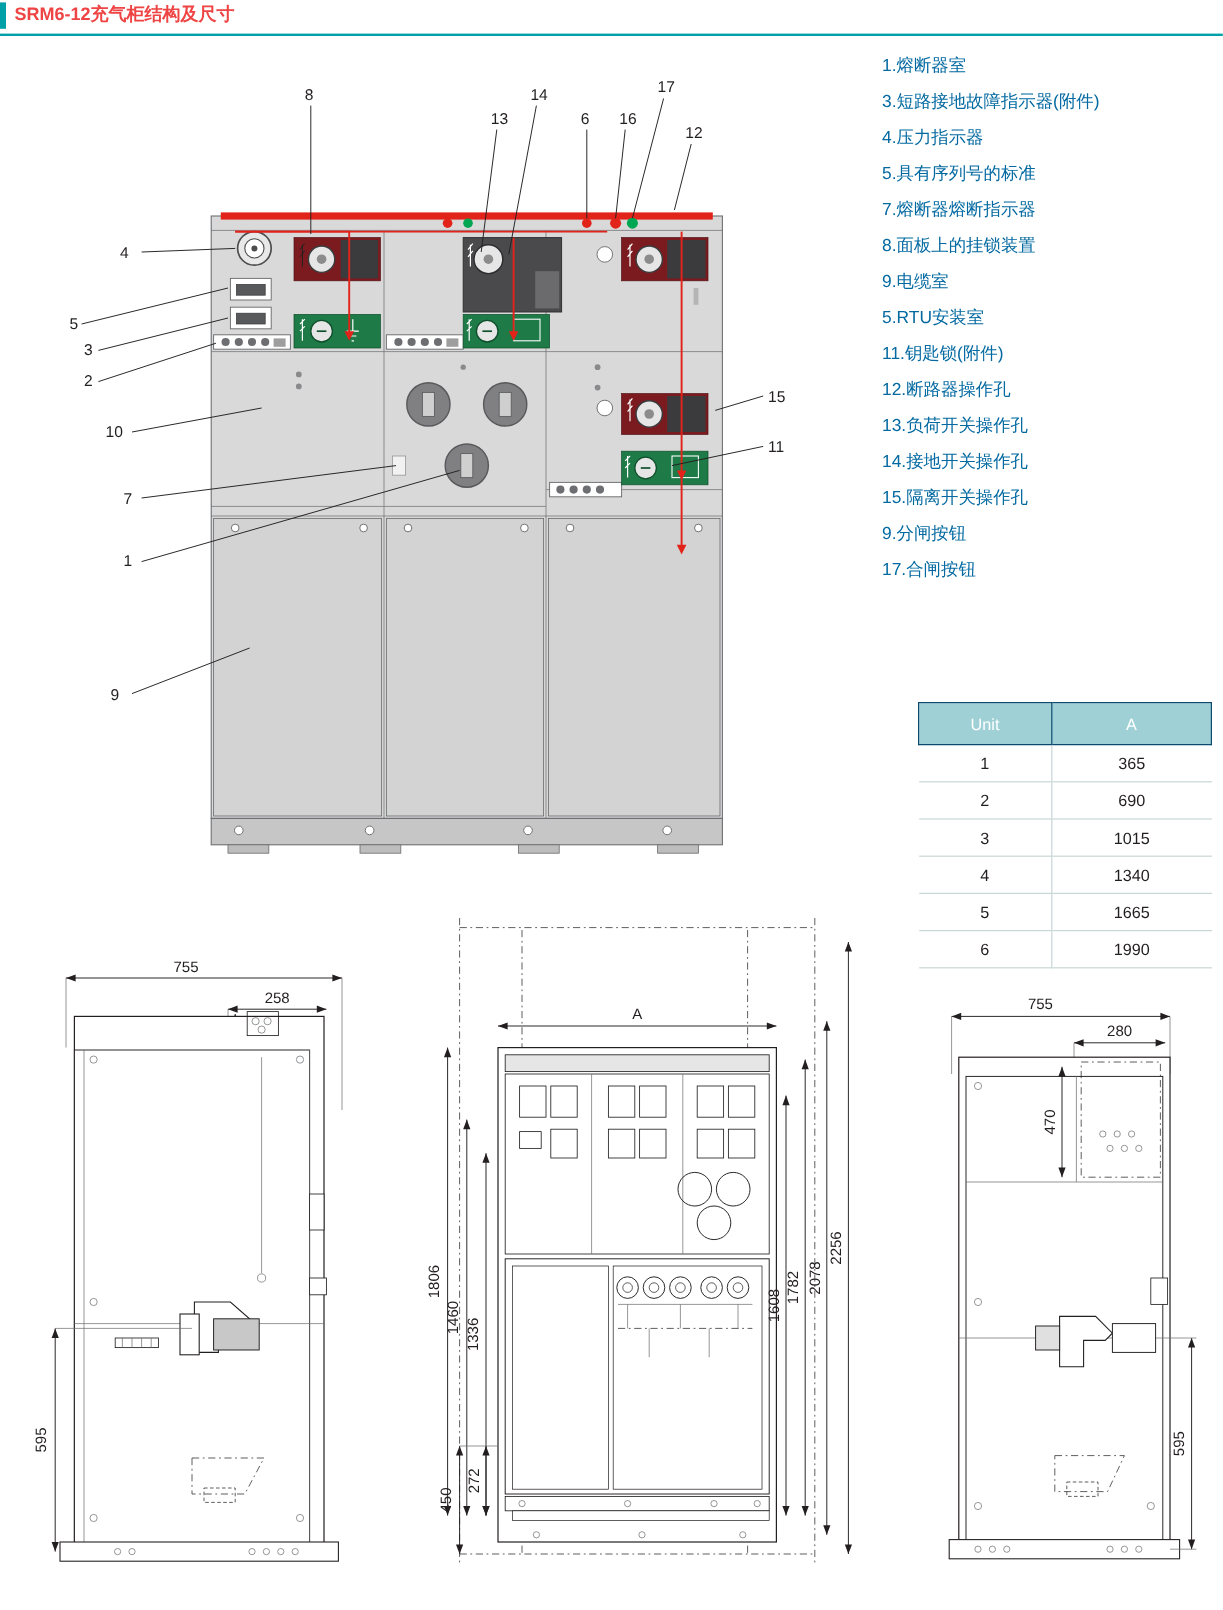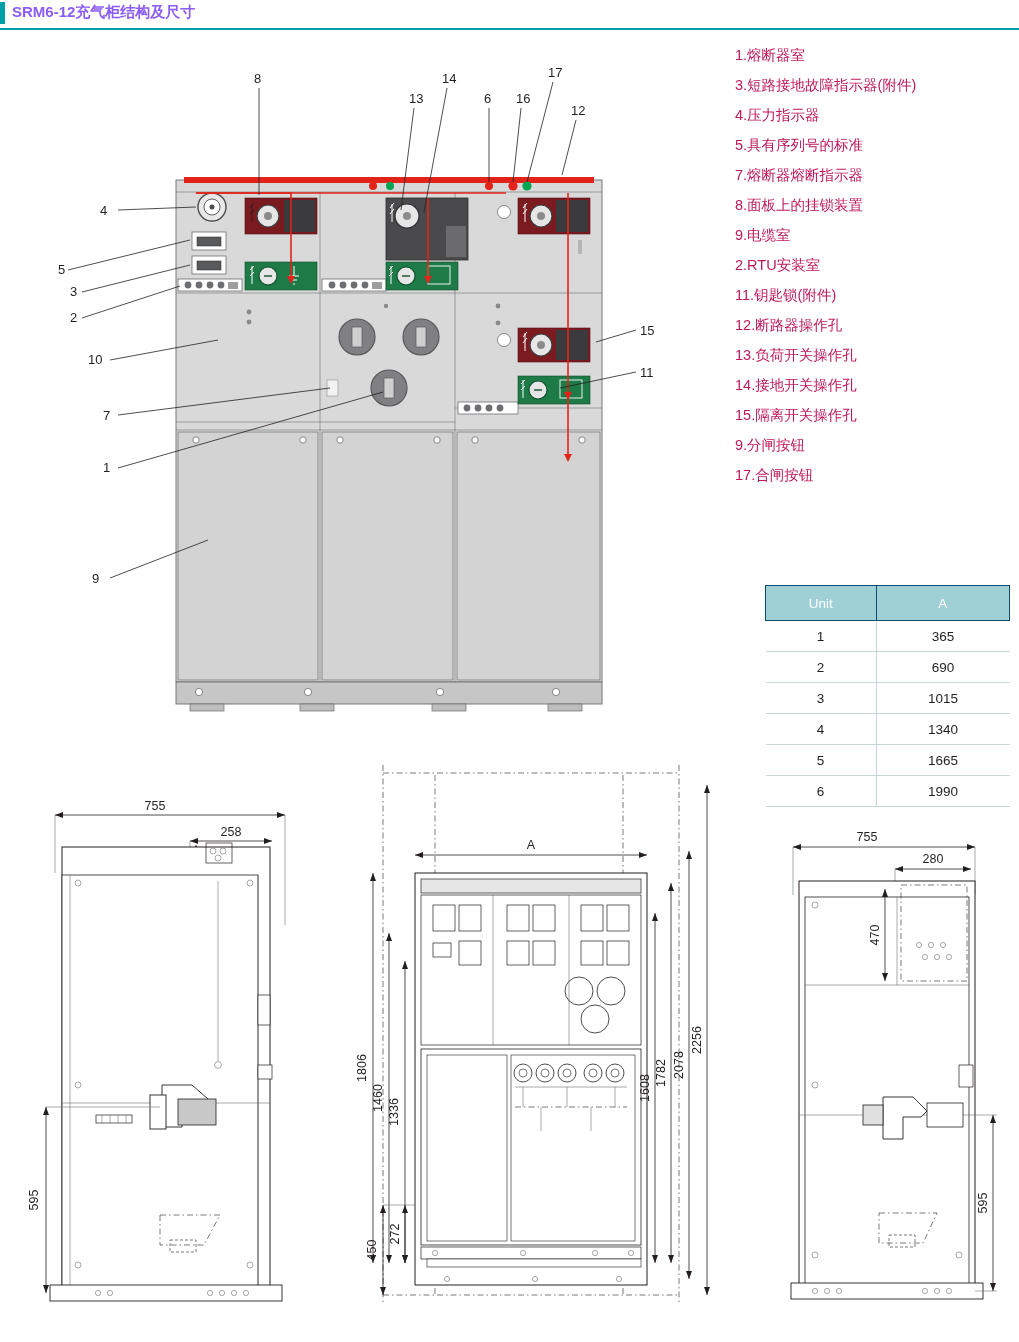--- a/index.html
+++ b/index.html
@@ -8,32 +8,32 @@
     font-family:"Liberation Sans", sans-serif;color:#231f20;overflow:hidden;
   }
   
   #title-bar{
     position:absolute;left:0;top:0;width:1019px;height:30px;
   }
   #title-bar .accent{
     position:absolute;left:0;top:2px;width:5px;height:22px;background:#00a0a8;
   }
   #title-bar .title{
-    position:absolute;left:12px;top:3px;font-size:15px;font-weight:bold;color:#8b5cf6;
+    position:absolute;left:12px;top:3px;font-size:15px;font-weight:bold;color:#ef4444;
     letter-spacing:0px;
   }
   #title-bar .rule{
     position:absolute;left:0;top:28px;width:1019px;height:2px;background:#00a0a8;
   }
   
   #legend{
     position:absolute;left:735px;top:40px;width:275px;
   }
   #legend .legend-item{
-    font-size:14.5px;line-height:30px;color:#be185d;white-space:nowrap;
+    font-size:14.5px;line-height:30px;color:#0369a1;white-space:nowrap;
   }
   
   #unit-table{
     position:absolute;left:765px;top:585px;width:245px;border-collapse:collapse;
     font-size:13.5px;
   }
   #unit-table th{
     background:#9fd0d6;color:#ffffff;font-weight:normal;height:32px;border:1px solid #0c4a6e;
   }
   #unit-table td{
@@ -64,21 +64,21 @@
 </div>
 
 <div id="legend">
   <div class="legend-item">1.熔断器室</div>
   <div class="legend-item">3.短路接地故障指示器(附件)</div>
   <div class="legend-item">4.压力指示器</div>
   <div class="legend-item">5.具有序列号的标准</div>
   <div class="legend-item">7.熔断器熔断指示器</div>
   <div class="legend-item">8.面板上的挂锁装置</div>
   <div class="legend-item">9.电缆室</div>
-  <div class="legend-item">2.RTU安装室</div>
+  <div class="legend-item">5.RTU安装室</div>
   <div class="legend-item">11.钥匙锁(附件)</div>
   <div class="legend-item">12.断路器操作孔</div>
   <div class="legend-item">13.负荷开关操作孔</div>
   <div class="legend-item">14.接地开关操作孔</div>
   <div class="legend-item">15.隔离开关操作孔</div>
   <div class="legend-item">9.分闸按钮</div>
   <div class="legend-item">17.合闸按钮</div>
 </div>
 
 <table id="unit-table">

